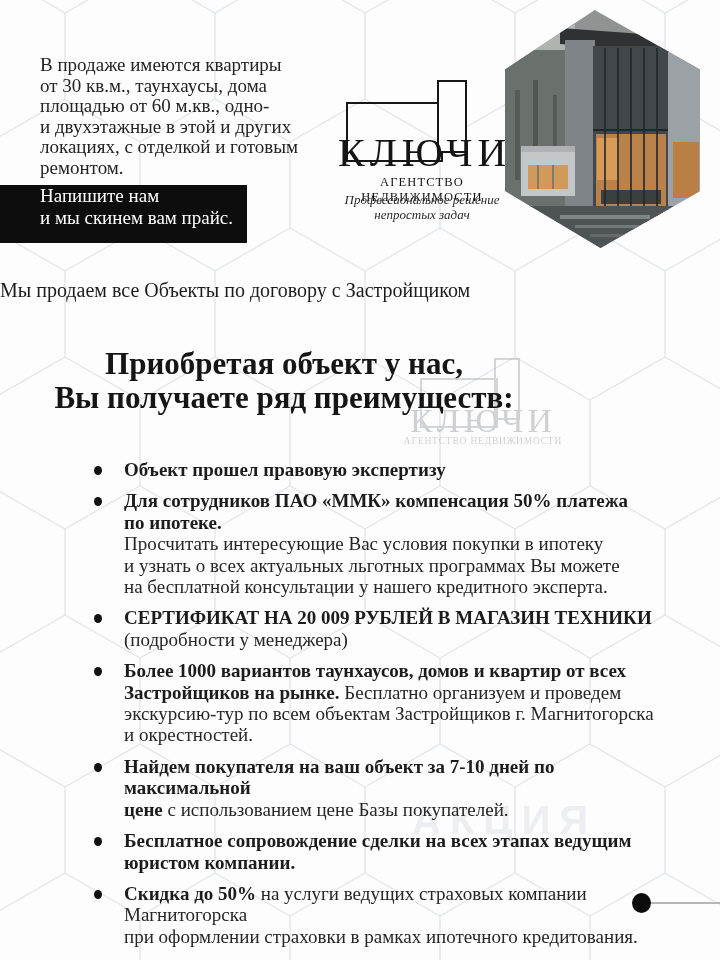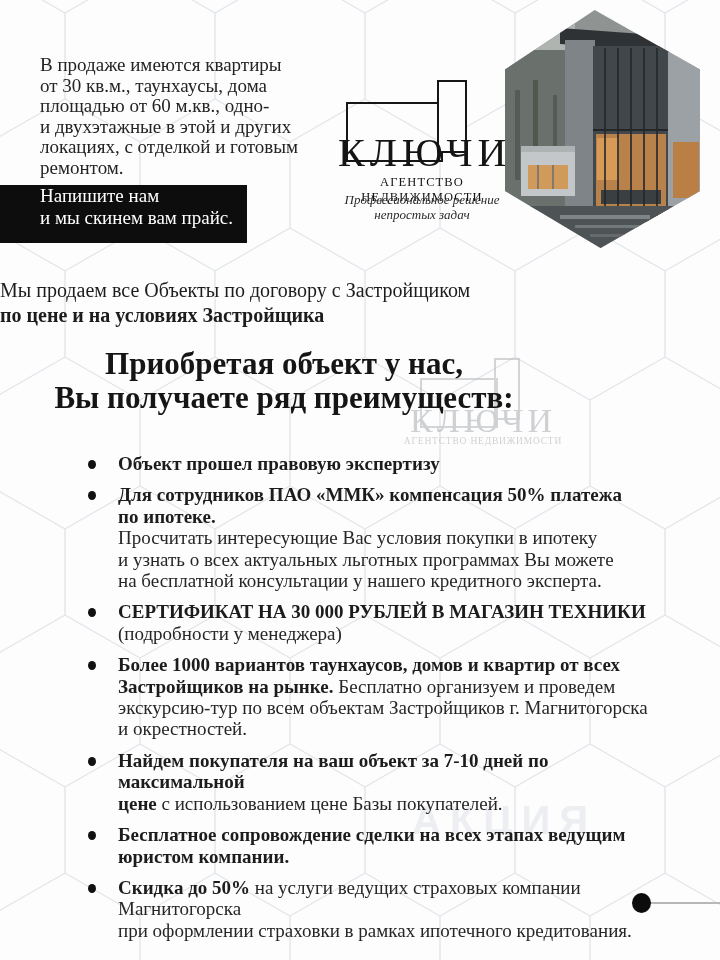--- a/index.html
+++ b/index.html
@@ -37,21 +37,21 @@
   .heading{position:absolute;left:0;top:347px;width:568px;z-index:3;text-align:center;
            font-size:31px;line-height:34px;font-weight:700;white-space:pre-line;color:#151515;}
   
   .wm{position:absolute;left:398px;top:352px;width:170px;height:92px;z-index:1;opacity:.55;
       color:#a9adb0;text-align:center;}
   .wm .wr-a{position:absolute;left:22px;top:26px;width:78px;height:50px;border:2px solid #b3b6b9;}
   .wm .wr-b{position:absolute;left:96px;top:6px;width:26px;height:62px;border:2px solid #b3b6b9;}
   .wm-word{position:absolute;left:0;top:50px;width:170px;font-size:34px;letter-spacing:4px;}
   .wm-sub{position:absolute;left:0;top:84px;width:170px;font-size:9.5px;letter-spacing:.8px;}
   
-  .benefits{position:absolute;left:82px;top:447px;width:580px;z-index:2;list-style:none;margin:6px;padding:0;}
+  .benefits{position:absolute;left:82px;top:447px;width:580px;z-index:2;list-style:none;margin:12px;padding:0;}
   .benefits li{position:relative;padding-left:30px;margin-bottom:10px;
                font-size:19px;line-height:21.4px;}
   .benefits li .dot{position:absolute;left:0;top:7px;width:8px;height:9px;border-radius:50%;background:#111;}
   .benefits .b{font-weight:700;white-space:pre-line;}
   .benefits .r{font-weight:400;white-space:pre-line;color:#262626;}
   
   .faint-word{position:absolute;left:412px;top:798px;z-index:1;
               font-family:"Liberation Sans","DejaVu Sans",sans-serif;
               font-size:40px;font-weight:700;letter-spacing:9px;color:#eceef1;}
   
@@ -119,21 +119,20 @@
       <path d="M33 155 V179 M48 155 V179" stroke="#6b6f6f" stroke-width="1.5"></path>
       <rect x="0" y="196" width="195" height="42" fill="#4e5356"></rect>
       <rect x="55" y="205" width="90" height="4" fill="#7f8487"></rect>
       <rect x="70" y="215" width="70" height="3" fill="#72777a"></rect>
       <rect x="85" y="224" width="45" height="3" fill="#65696c"></rect>
     </svg>
   </div>
 
   <div class="offer">
     <div class="l1">Мы продаем все Объекты по договору с Застройщиком</div>
-    <div class="l2">по цене и на условиях Застройщика</div>
   </div>
 
   <div class="wm">
     <div class="wr-a"></div>
     <div class="wr-b"></div>
     <div class="wm-word">КЛЮЧИ</div>
     <div class="wm-sub">АГЕНТСТВО НЕДВИЖИМОСТИ</div>
   </div>
 
   <div class="heading">Приобретая объект у нас,
@@ -149,21 +148,21 @@
     <li>
       <span class="dot"></span>
       <span class="b">Для сотрудников ПАО «ММК» компенсация 50% платежа
 по ипотеке.</span><span class="r">
 Просчитать интересующие Вас условия покупки в ипотеку
 и узнать о всех актуальных льготных программах Вы можете
 на бесплатной консультации у нашего кредитного эксперта.</span>
     </li>
     <li>
       <span class="dot"></span>
-      <span class="b">СЕРТИФИКАТ НА 30 000 РУБЛЕЙ В МАГАЗИН ТЕХНИКИ</span><span class="r">
+      <span class="b">СЕРТИФИКАТ НА 20 009 РУБЛЕЙ В МАГАЗИН ТЕХНИКИ</span><span class="r">
 (подробности у менеджера)</span>
     </li>
     <li>
       <span class="dot"></span>
       <span class="b">Более 1000 вариантов таунхаусов, домов и квартир от всех
 Застройщиков на рынке. </span><span class="r">Бесплатно организуем и проведем
 экскурсию-тур по всем объектам Застройщиков г. Магнитогорска
 и окрестностей.</span>
     </li>
     <li>

